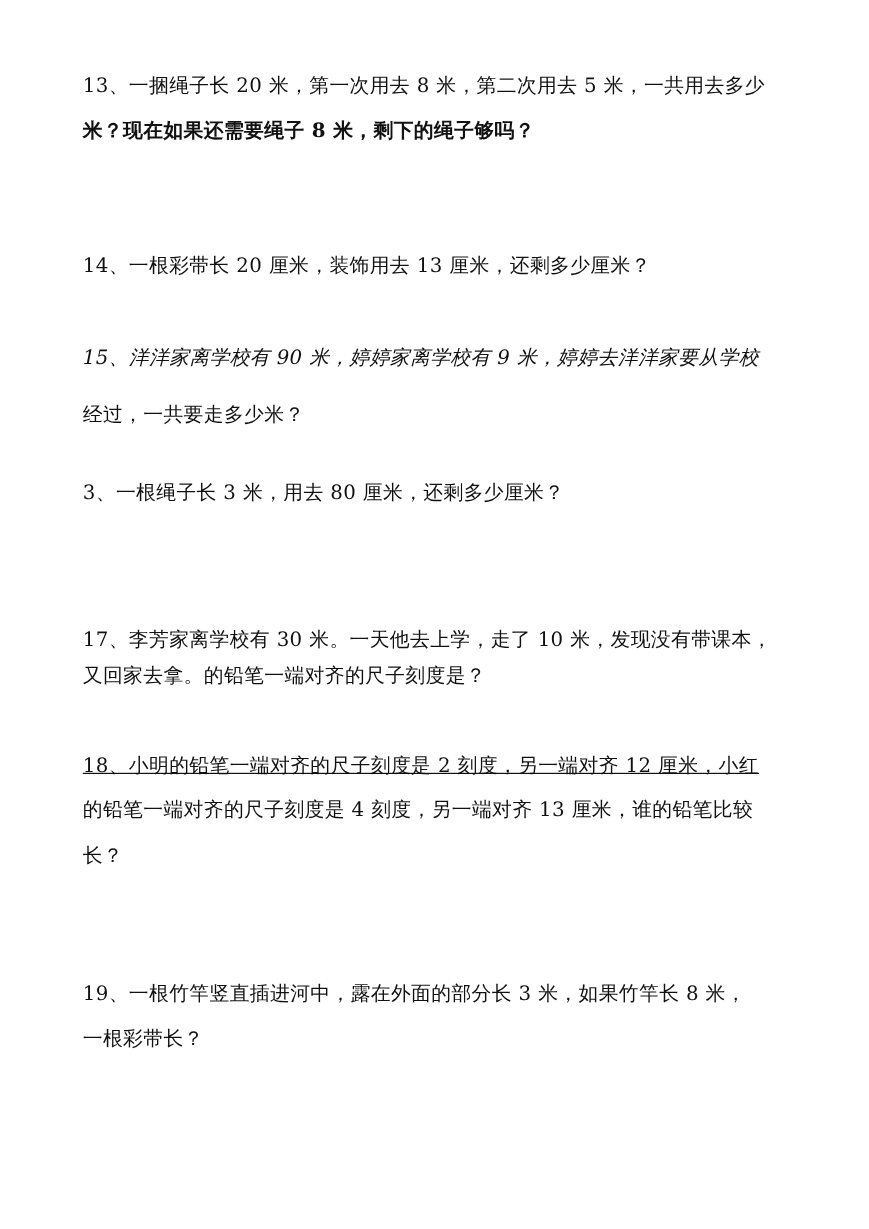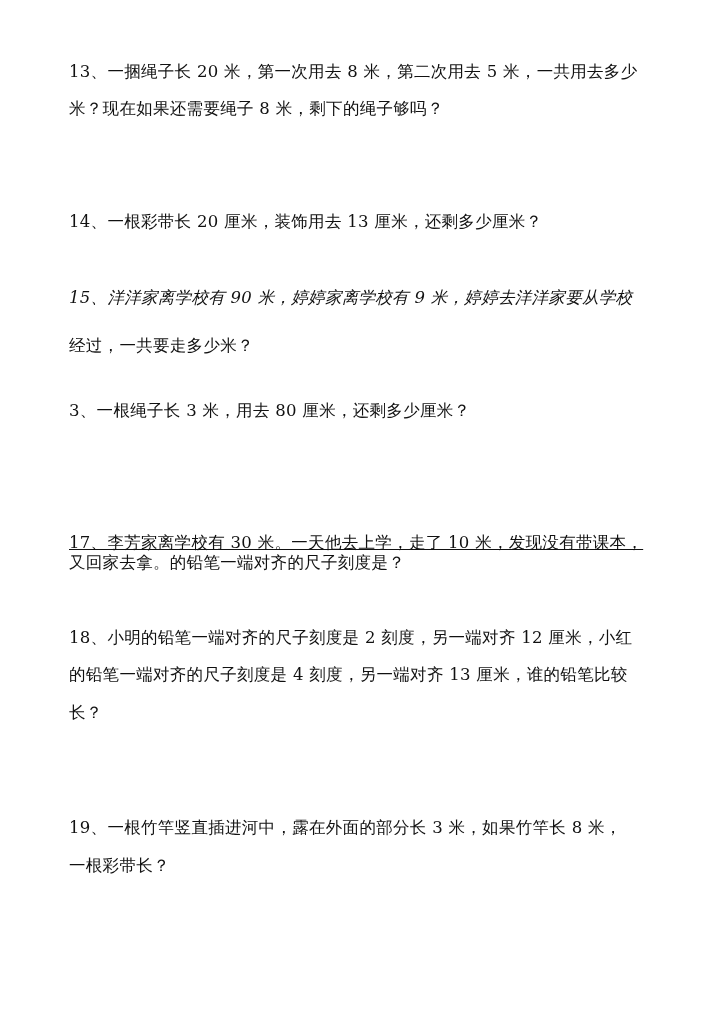--- a/index.html
+++ b/index.html
@@ -35,43 +35,43 @@
       letter-spacing: 0.3px;
     }
   </style>
 </head>
 <body>
 
 <div class="page">
 
   <div class="problem" style="top:62px;">
     <div class="line" style="top:0px;">13、一捆绳子长 20 米，第一次用去 8 米，第二次用去 5 米，一共用去多少</div>
-    <div class="line" style="top:37px;">米？现在如果还需要绳子 8 米，剩下的绳子够吗？</div>
+    <div class="line" style="top:37px;font-weight:bold;">米？现在如果还需要绳子 8 米，剩下的绳子够吗？</div>
   </div>
 
   <div class="problem" style="top:212px;">
     <div class="line" style="top:0px;text-align:center;">14、一根彩带长 20 厘米，装饰用去 13 厘米，还剩多少厘米？</div>
   </div>
 
   <div class="problem" style="top:288px;">
     <div class="line" style="top:0px;font-style:italic;">15、洋洋家离学校有 90 米，婷婷家离学校有 9 米，婷婷去洋洋家要从学校</div>
     <div class="line" style="top:48px;">经过，一共要走多少米？</div>
   </div>
 
   <div class="problem" style="top:401px;">
     <div class="line" style="top:0px;">3、一根绳子长 3 米，用去 80 厘米，还剩多少厘米？</div>
   </div>
 
   <div class="problem" style="top:515px;">
-    <div class="line" style="top:18px;text-decoration:underline;">17、李芳家离学校有 30 米。一天他去上学，走了 10 米，发现没有带课本，</div>
+    <div class="line" style="top:8px;">17、李芳家离学校有 30 米。一天他去上学，走了 10 米，发现没有带课本，</div>
     <div class="line" style="top:38px;">又回家去拿。的铅笔一端对齐的尺子刻度是？</div>
   </div>
 
   <div class="problem" style="top:628px;">
-    <div class="line" style="top:0px;">18、小明的铅笔一端对齐的尺子刻度是 2 刻度，另一端对齐 12 厘米，小红</div>
+    <div class="line" style="top:0px;text-decoration:underline;">18、小明的铅笔一端对齐的尺子刻度是 2 刻度，另一端对齐 12 厘米，小红</div>
     <div class="line" style="top:37px;">的铅笔一端对齐的尺子刻度是 4 刻度，另一端对齐 13 厘米，谁的铅笔比较</div>
     <div class="line" style="top:75px;">长？</div>
   </div>
 
   <div class="problem" style="top:818px;">
     <div class="line" style="top:0px;">19、一根竹竿竖直插进河中，露在外面的部分长 3 米，如果竹竿长 8 米，</div>
     <div class="line" style="top:38px;">一根彩带长？</div>
   </div>
 
 </div>

